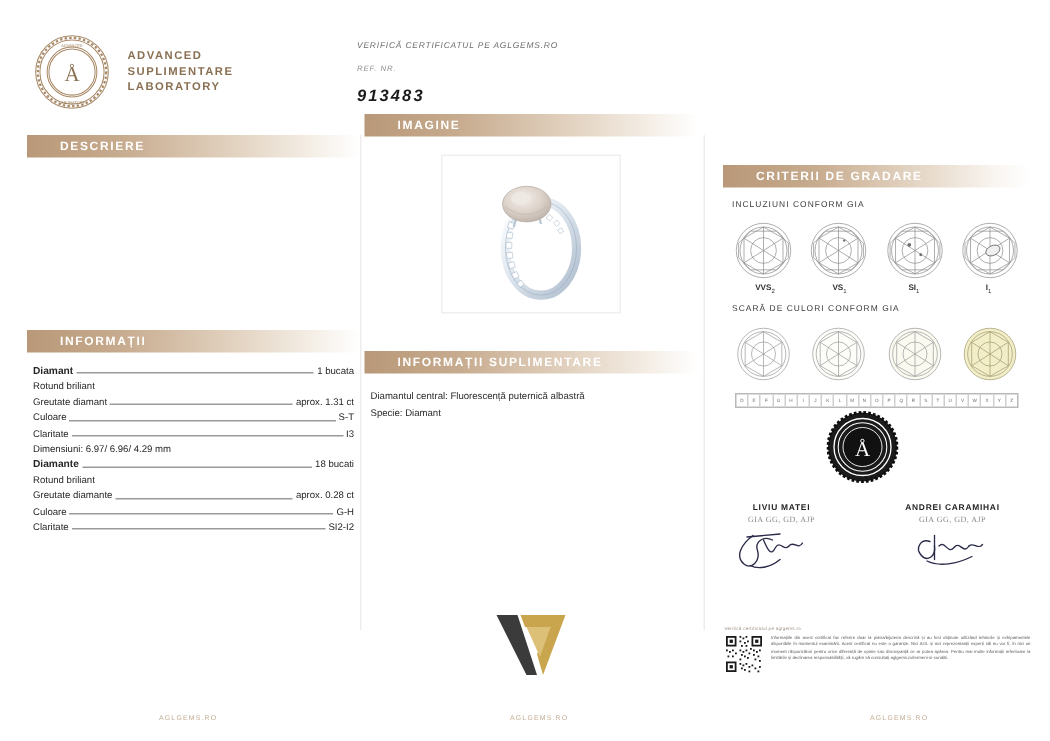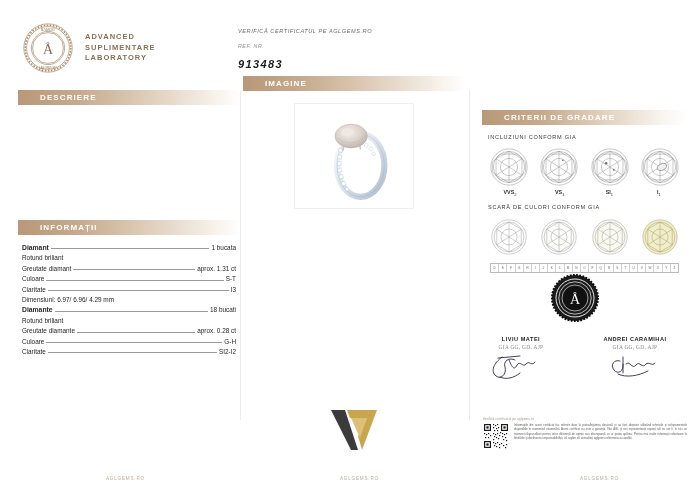--- a/index.html
+++ b/index.html
@@ -382,20 +382,27 @@
           <span class="val">G-H</span>
         </div>
         <div class="trow">
           <span class="lbl">Claritate</span>
           <span class="dots"></span>
           <span class="val">SI2-I2</span>
         </div>
       </div>
   </div>
 
+  <div class="col-mid-2">
+    <div class="bar">INFORMAȚII SUPLIMENTARE</div>
+    <div class="supl">
+      <div>Diamantul central: Fluorescență puternică albastră</div>
+      <div>Specie: Diamant</div>
+    </div>
+  </div>
 
   <div class="stamp">
     <svg viewBox="0 0 48 48" width="48" height="48">
       <circle cx="24" cy="24" r="23" fill="#1b1b1b"></circle>
       <circle cx="24" cy="24" r="23" fill="none" stroke="#0d0d0d" stroke-width="2" stroke-dasharray="1.8 1.4"></circle>
       <circle cx="24" cy="24" r="19" fill="none" stroke="#ffffff" stroke-width="0.9"></circle>
       <circle cx="24" cy="24" r="16.2" fill="none" stroke="#ffffff" stroke-width="0.7"></circle>
       <circle cx="24" cy="24" r="13" fill="#111111" stroke="#ffffff" stroke-width="0.6"></circle>
       <text x="24" y="30" text-anchor="middle" font-family="Liberation Serif, serif" font-size="14" fill="#ffffff">Å</text>
     </svg>

